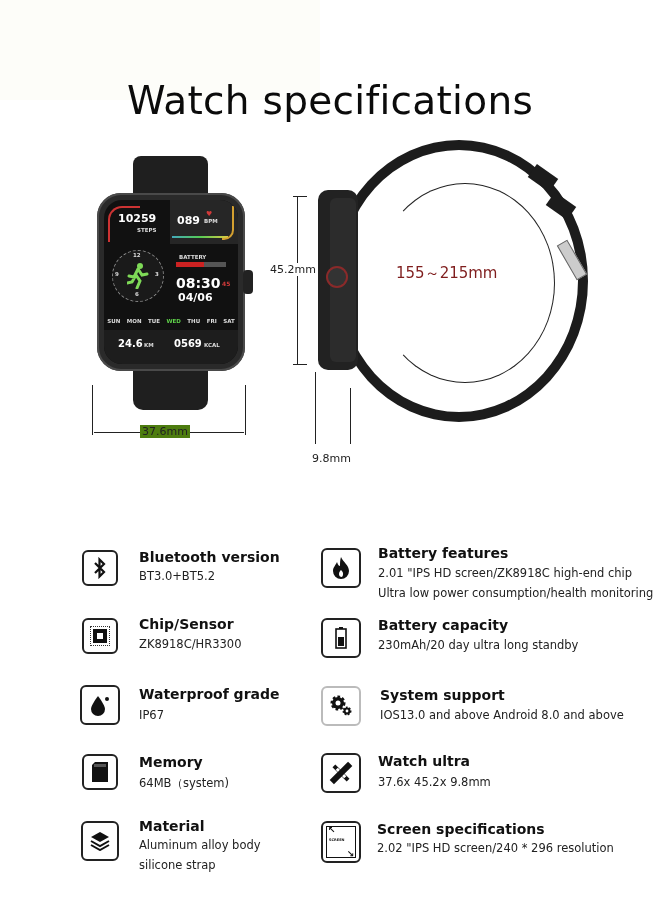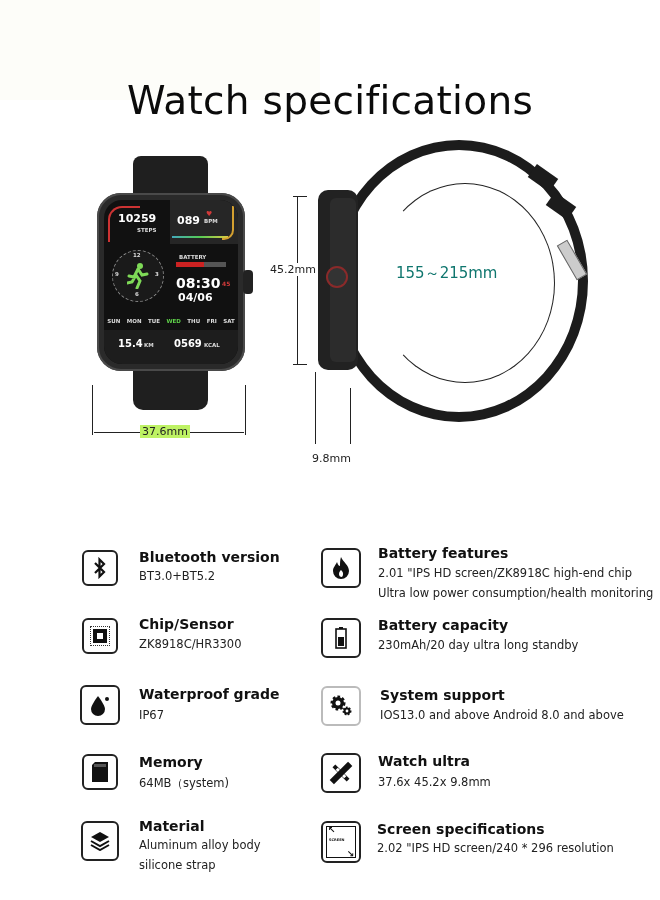--- a/index.html
+++ b/index.html
@@ -27,21 +27,21 @@
 
   
   .band-ring { left:330px; top:140px; width:258px; height:282px; border:10px solid #1c1c1c; border-radius:50%; box-sizing:border-box; }
   .inner-arc { left:375px; top:183px; width:180px; height:200px; border:1.5px solid #222; border-left-color:transparent; border-radius:50%; box-sizing:border-box; }
   .side-case { left:318px; top:190px; width:40px; height:180px; background:#222; border-radius:10px; }
   .side-inner { left:330px; top:198px; width:26px; height:164px; background:#2c2c2c; border-radius:6px; }
   .side-btn { left:328px; top:268px; width:18px; height:18px; border-radius:50%; background:#333; box-shadow:0 0 0 2px #8a2a2a; }
   .buckle1 { left:530px; top:170px; width:26px; height:16px; background:#1c1c1c; transform:rotate(35deg); }
   .buckle2 { left:548px; top:198px; width:26px; height:16px; background:#1c1c1c; transform:rotate(35deg); }
   .buckle-pin { left:566px; top:240px; width:10px; height:38px; background:#ccc; border:1px solid #666; transform:rotate(-30deg); }
-  .band-label { left:396px; top:264px; font-size:15px; color:#0f766e; white-space:nowrap; }
+  .band-label { left:396px; top:264px; font-size:15px; color:#7f1d1d; white-space:nowrap; }
 
   
   .spec { position:absolute; }
   .icon-box { position:absolute; width:36px; height:36px; border:2px solid #222; border-radius:6px; box-sizing:border-box; display:flex; align-items:center; justify-content:center; background:#fff; }
   .icon-box.light { border-color:#bbb; }
   .spec-title { position:absolute; font-size:14px; font-weight:bold; color:#111; white-space:nowrap; font-family:"DejaVu Sans", sans-serif; }
   .spec-val { position:absolute; font-size:11.5px; color:#222; white-space:nowrap; font-family:"DejaVu Sans", sans-serif; }
 </style>
 </head>
 <body>
@@ -89,31 +89,31 @@
       <span>SUN</span>
       <span>MON</span>
       <span>TUE</span>
       <span class="active">WED</span>
       <span>THU</span>
       <span>FRI</span>
       <span>SAT</span>
     </div>
 
     <div style="position:absolute;left:0;top:130px;width:134px;height:34px;background:#1d1d1d;"></div>
-    <div class="scr-txt" style="left:14px;top:138px;font-size:10px;">15.4</div>
+    <div class="scr-txt" style="left:14px;top:138px;font-size:10px;">24.6</div>
     <div class="scr-small" style="left:40px;top:142px;">KM</div>
     <div class="scr-txt" style="left:70px;top:138px;font-size:10px;">0569</div>
     <div class="scr-small" style="left:100px;top:142px;">KCAL</div>
   </div>
 </div>
 
 <div class="abs dim-line" style="left:92px;top:385px;width:1px;height:50px;"></div>
 <div class="abs dim-line" style="left:245px;top:385px;width:1px;height:50px;"></div>
 <div class="abs dim-line" style="left:94px;top:432px;width:150px;height:1px;"></div>
-<div class="abs dim-label" style="left:140px;top:425px;background:#bef264;padding:0 2px;">37.6mm</div>
+<div class="abs dim-label" style="left:140px;top:425px;background:#4d7c0f;padding:0 2px;">37.6mm</div>
 
 <div class="abs dim-line" style="left:297px;top:196px;width:1px;height:168px;"></div>
 <div class="abs dim-line" style="left:293px;top:196px;width:14px;height:1px;"></div>
 <div class="abs dim-line" style="left:293px;top:364px;width:14px;height:1px;"></div>
 <div class="abs dim-label" style="left:270px;top:263px;background:#fff;">45.2mm</div>
 
 <div>
   <div class="abs band-ring"></div>
   <div class="abs inner-arc"></div>
   <div class="abs side-case"></div>

